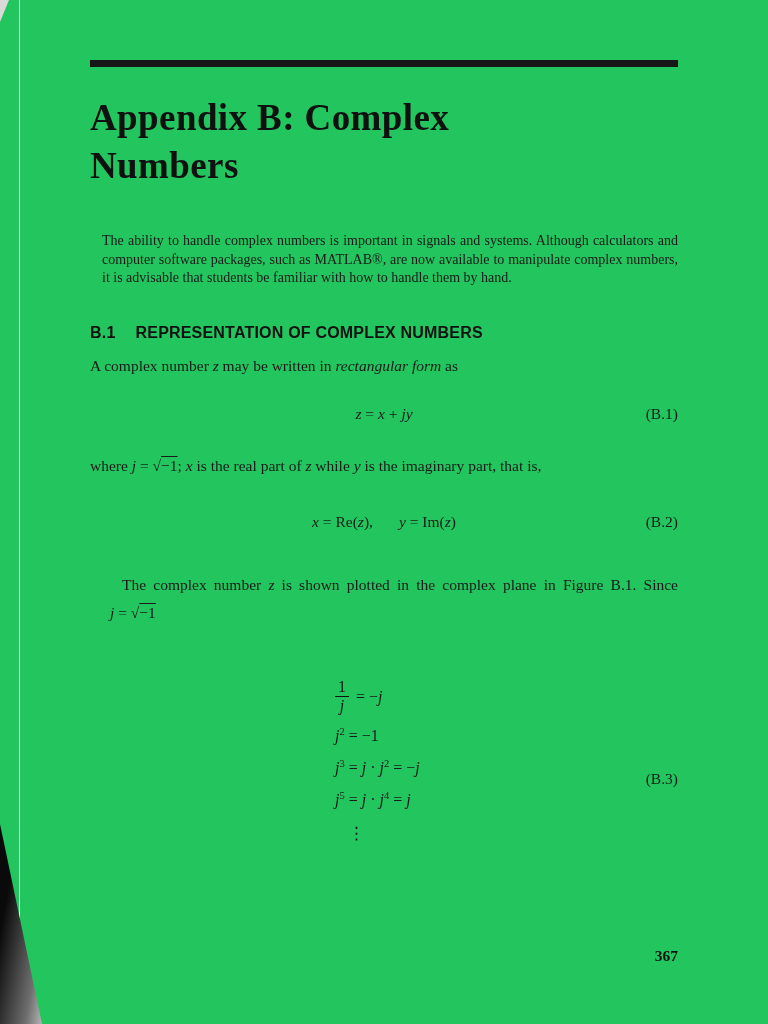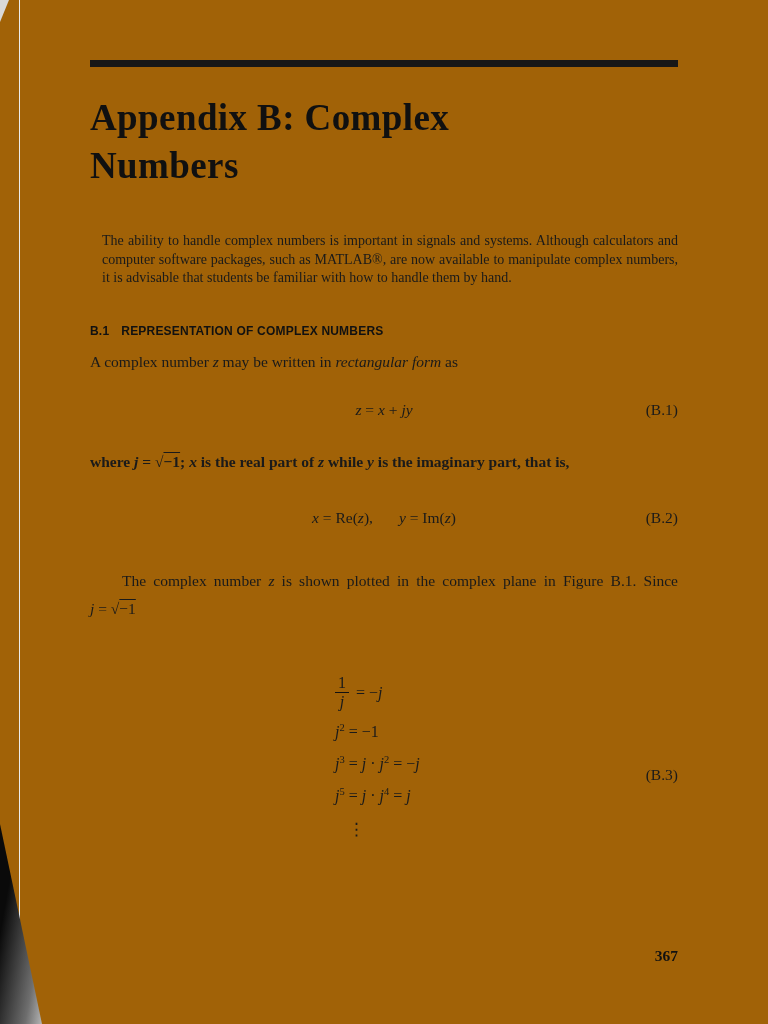--- a/index.html
+++ b/index.html
@@ -1,39 +1,39 @@
 <!DOCTYPE html>
 <html><head>
 <meta charset="utf-8">
 <style>
   html,body{margin:0;padding:0;background:#ffffff;}
   .page{
     position:relative;width:768px;height:1024px;overflow:hidden;
-    background:#a16207;color:#1a1a1a;
+    background:#22c55e;color:#1a1a1a;
     font-family:"Liberation Serif","DejaVu Serif",serif;
   }
   .content{position:absolute;left:90px;top:0;width:588px;}
   .top-rule{margin-top:60px;height:7px;background:#171717;}
   .title{margin:27px 0 0 0;font-size:37px;line-height:48px;font-weight:600;letter-spacing:0.4px;color:#101010;}
   .title .tline{display:block;}
   .intro{margin:42px 0 0 12px;font-size:14px;line-height:18.6px;text-align:justify;}
   .section{
-    margin:36px 0 0 0;display:flex;gap:12px;align-items:baseline;
+    margin:36px 0 0 0;display:flex;gap:20px;align-items:baseline;
     font-family:"Liberation Sans","DejaVu Sans",sans-serif;
-    font-size:12px;font-weight:700;letter-spacing:0.2px;color:#111;
+    font-size:16px;font-weight:700;letter-spacing:0.2px;color:#111;
   }
   .body{margin:14px 0 0 0;font-size:15.5px;line-height:19px;}
   i{font-style:italic;}
   .eq-row{position:relative;margin-top:30px;text-align:center;font-size:15.5px;}
   .eq-row .eq-label{position:absolute;right:0;top:0;font-style:normal;}
   .gap{margin-right:26px;}
   .sqrt{white-space:nowrap;}
   .radicand{text-decoration:overline;}
   .just{text-align:justify;text-align-last:justify;}
-  .line2{margin-top:9px;}
+  .line2{margin-top:9px;margin-left:20px;}
   
   .eq3{position:relative;margin:56px 0 0 245px;font-size:16px;}
   .eq3-line{margin-bottom:14px;}
   .frac-line{display:flex;align-items:center;margin-bottom:11px;}
   .frac{display:inline-flex;flex-direction:column;align-items:center;margin-right:7px;}
   .frac .num{display:block;padding:0 3px 1px 3px;border-bottom:1.4px solid #111;line-height:1.1;}
   .frac .den{display:block;line-height:1.15;}
   sup{font-size:10.5px;line-height:0;vertical-align:6px;font-style:normal;}
   .eq3-vdots{margin:2px 0 0 13px;font-size:17px;letter-spacing:1px;}
   .eq3-label{position:absolute;right:0;top:92px;font-size:15.5px;}
@@ -70,21 +70,21 @@
       <span>REPRESENTATION OF COMPLEX NUMBERS</span>
     </h2>
 
     <p class="body"><span>A complex number </span><i>z</i><span> may be written in </span><i>rectangular form</i><span> as</span></p>
 
     <div class="eq-row">
       <span><i>z</i><span> = </span><i>x</i><span> + </span><i>jy</i></span>
       <span class="eq-label">(B.1)</span>
     </div>
 
-    <p class="body" style="margin-top:33px;font-weight:bold;"><span>where </span><i>j</i><span> = </span><span class="sqrt"><span>√</span><span class="radicand">−1</span></span><span>; </span><i>x</i><span> is the real part of </span><i>z</i><span> while </span><i>y</i><span> is the imaginary part, that is,</span></p>
+    <p class="body" style="margin-top:33px;"><span>where </span><i>j</i><span> = </span><span class="sqrt"><span>√</span><span class="radicand">−1</span></span><span>; </span><i>x</i><span> is the real part of </span><i>z</i><span> while </span><i>y</i><span> is the imaginary part, that is,</span></p>
 
     <div class="eq-row" style="margin-top:38px;">
       <span><i>x</i><span> = Re(</span><i>z</i><span class="gap">),</span><i>y</i><span> = Im(</span><i>z</i><span>)</span></span>
       <span class="eq-label">(B.2)</span>
     </div>
 
     <div class="body just" style="margin-top:44px;margin-left:32px;"><span>The complex number </span><i>z</i><span> is shown plotted in the complex plane in Figure B.1. Since</span></div>
     <div class="body line2"><i>j</i><span> = </span><span class="sqrt"><span>√</span><span class="radicand">−1</span></span></div>
 
     <div class="eq3">

